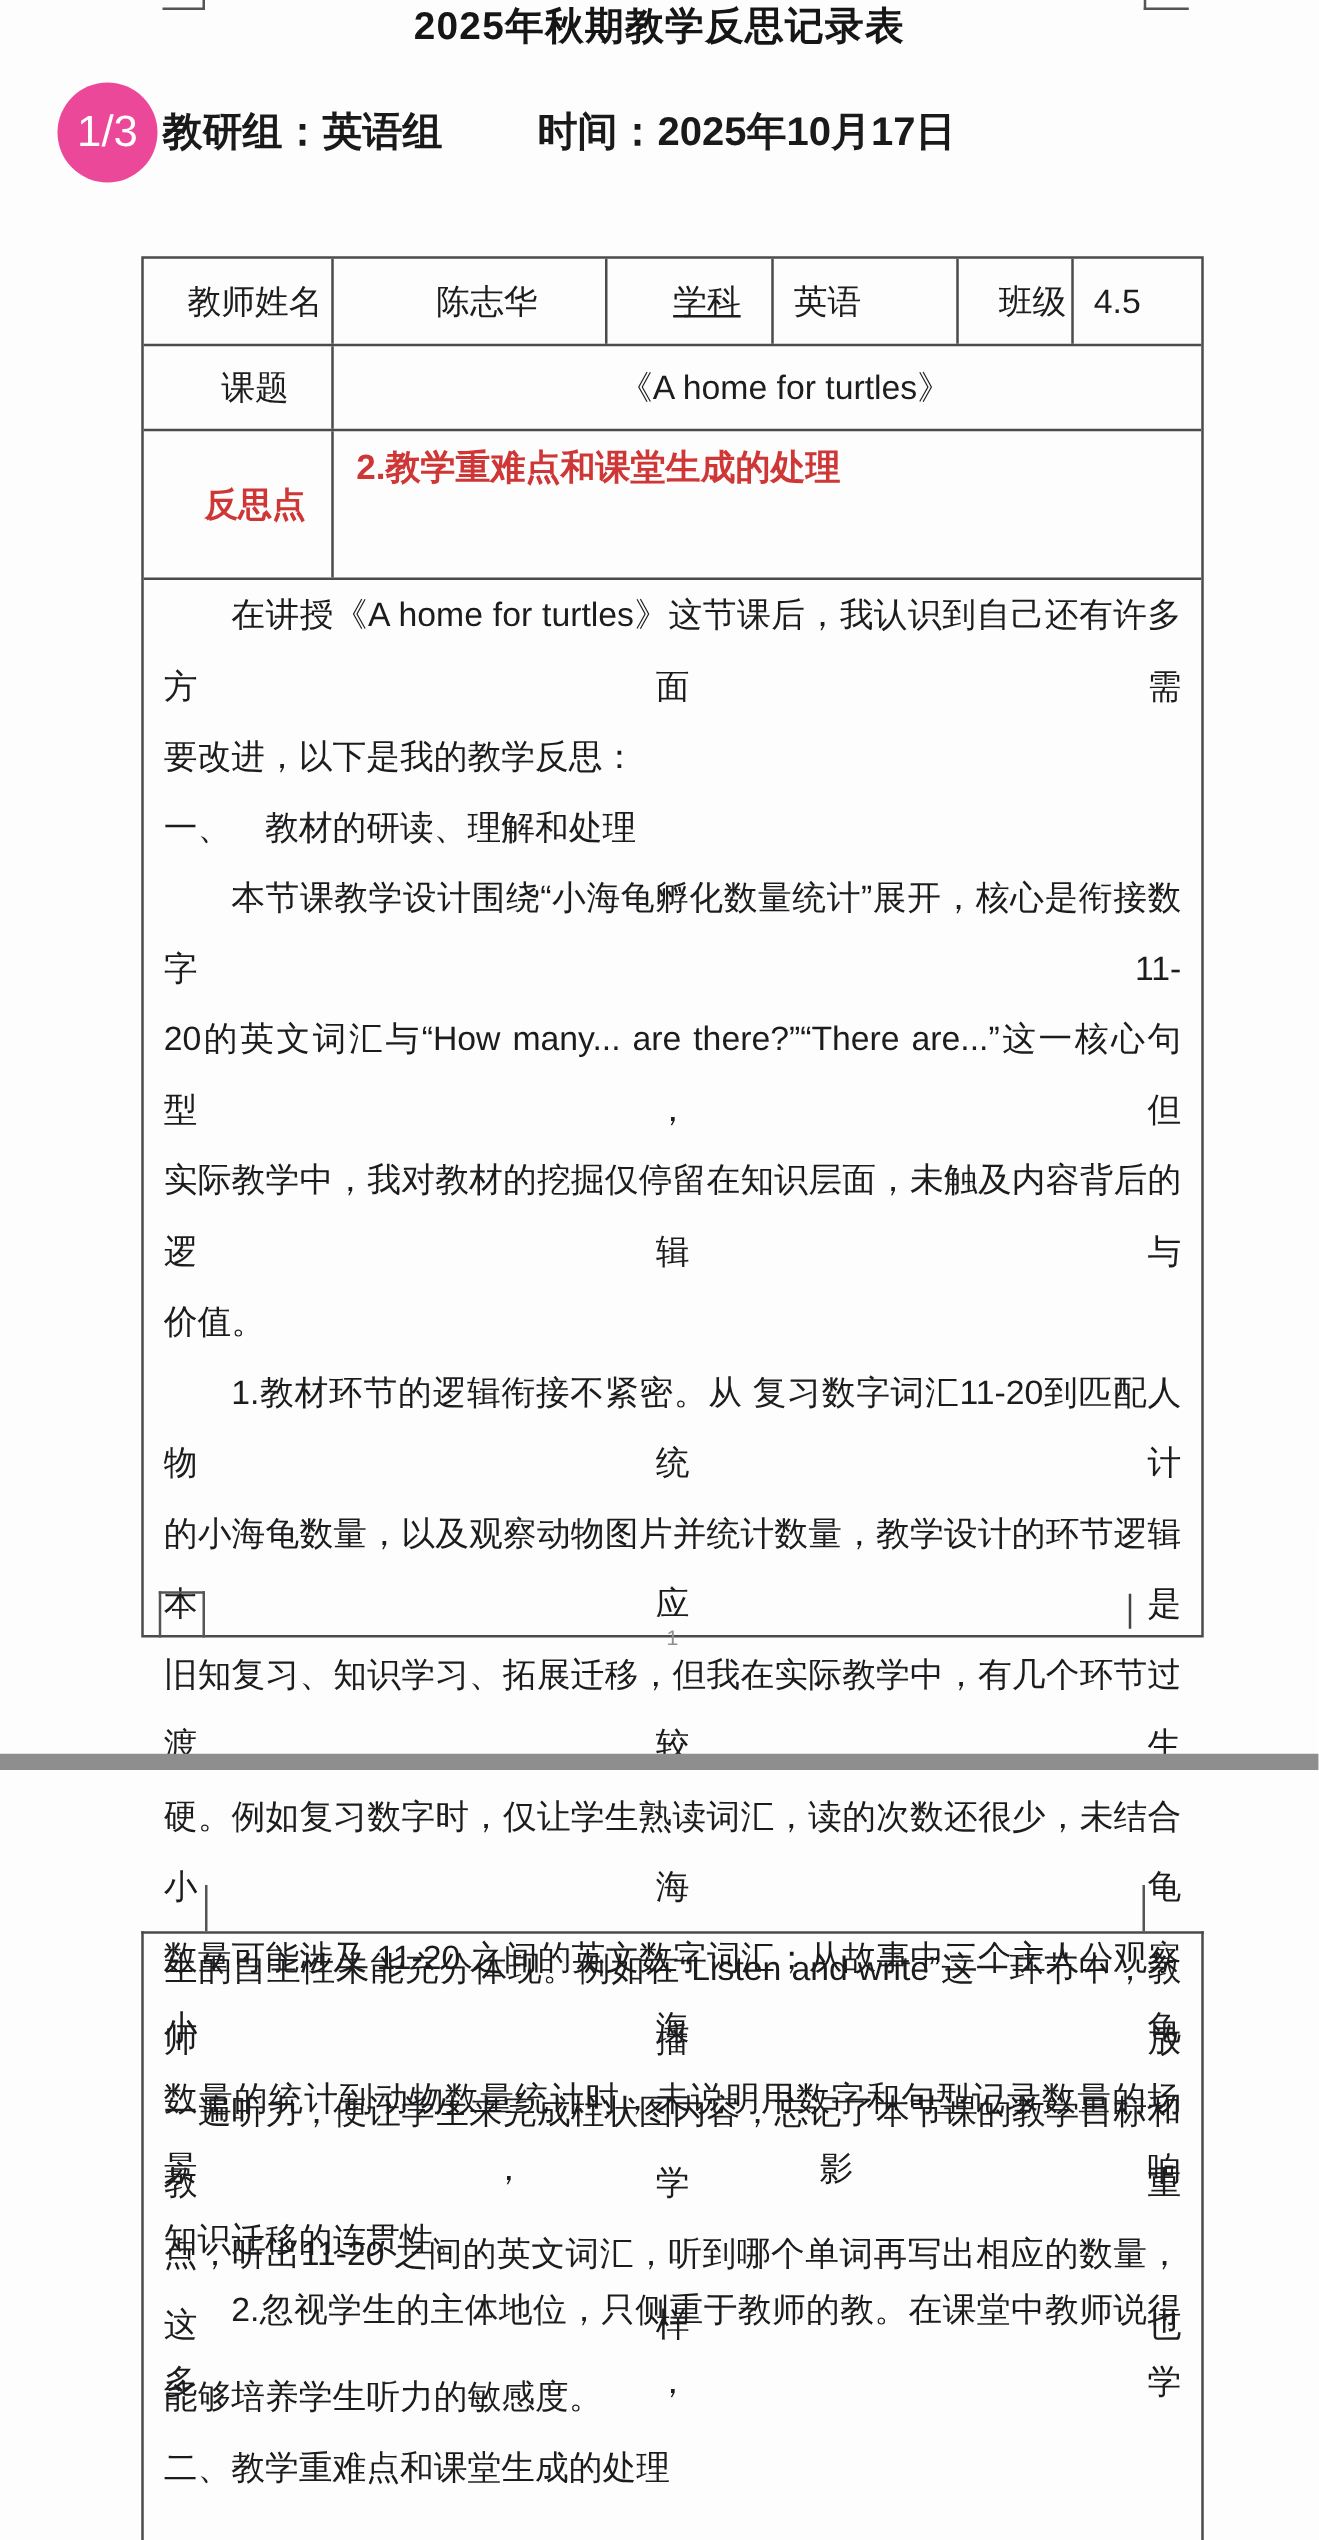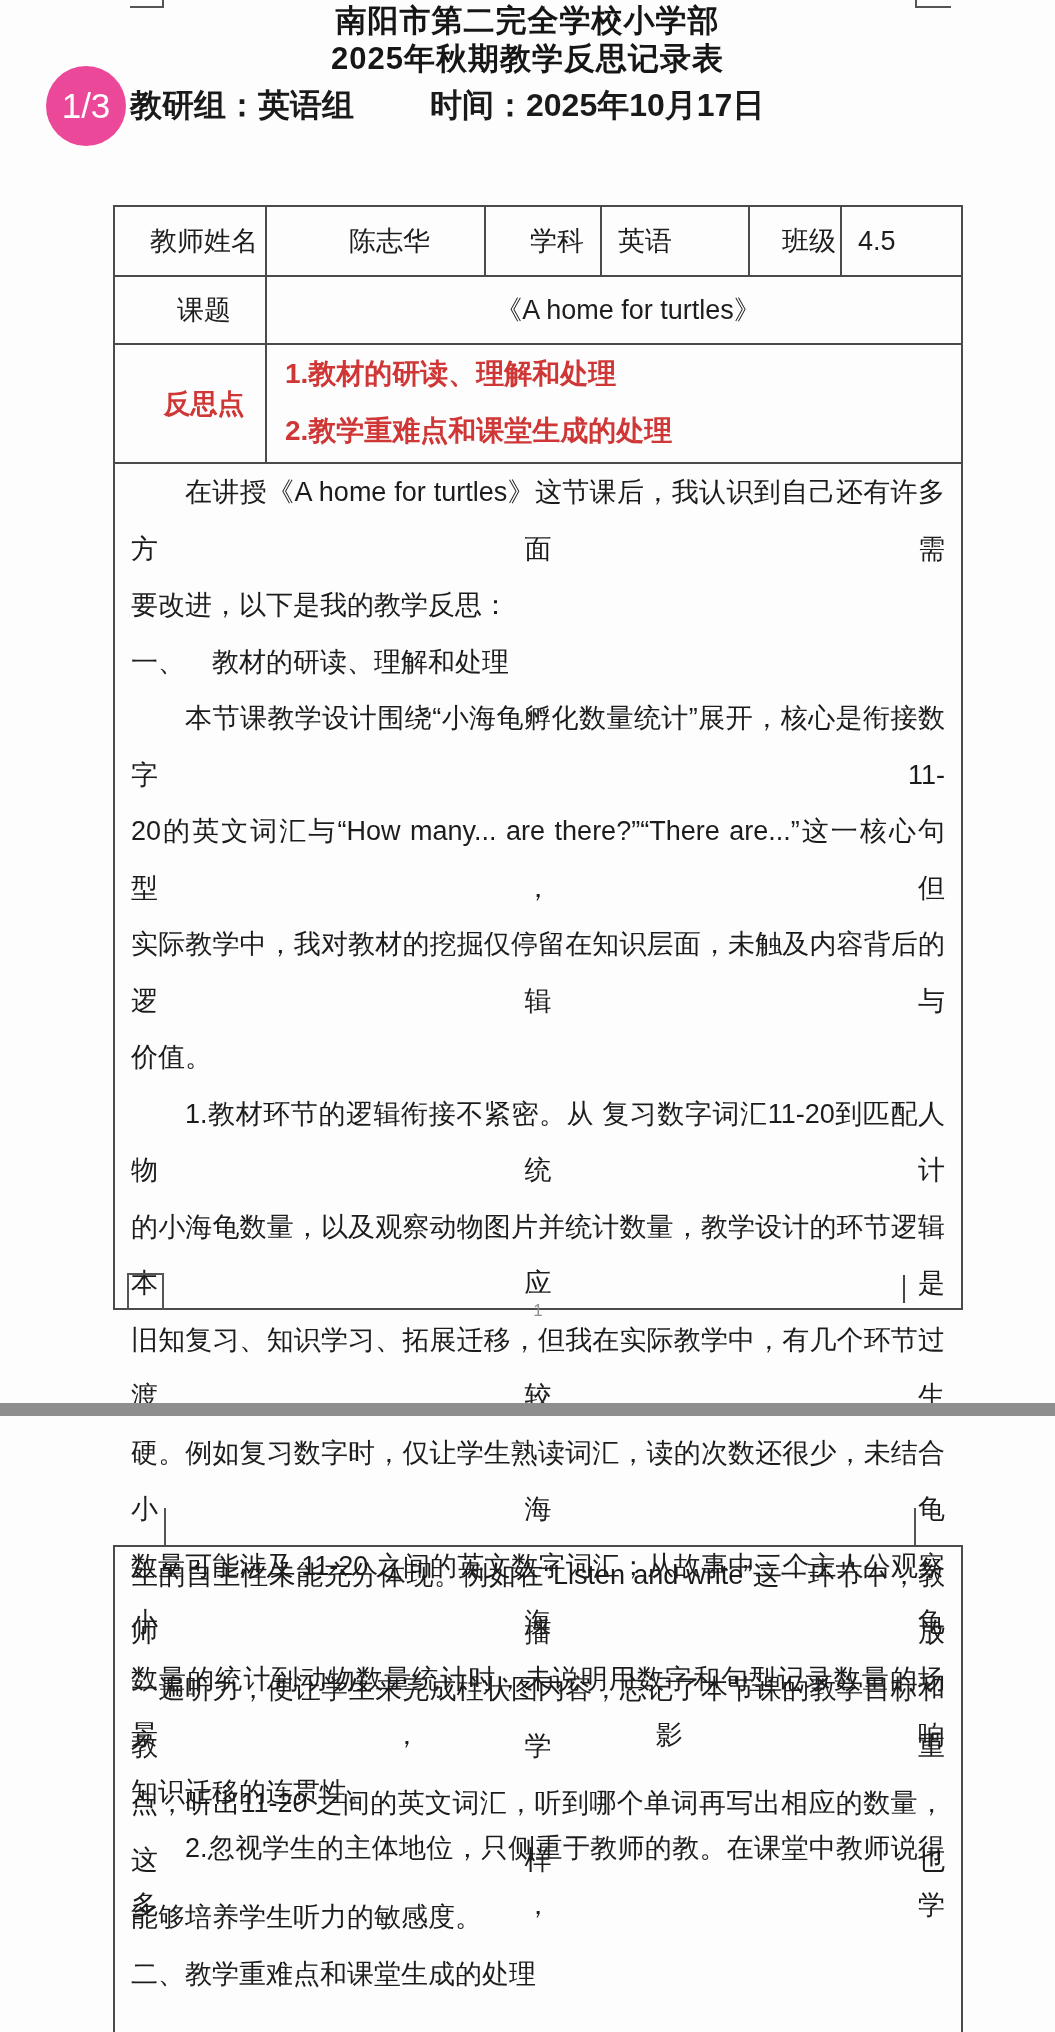--- a/index.html
+++ b/index.html
@@ -25,21 +25,21 @@
   .trow { display:flex; width:100%; border-bottom:2px solid #4b4b4b; }
   .trow.last { border-bottom:none; }
   .cell { border-right:2px solid #4b4b4b; display:flex; align-items:center;
     justify-content:center; font-size:27px; color:#1d1d1f;padding-left:28px; }
   .cell.end { border-right:none; }
   .cell.leftpad { justify-content:flex-start; padding-left:16px; }
   .r1 { height:70px; }
   .r2 { height:68px; }
   .r3 { height:119px; }
   .r4 { height:846px; border-bottom:none; display:block;border-radius:29px; }
-  .w-teacher{ width:152px; } .w-name{ width:219px; } .w-subj{ width:116px; }
+  .w-teacher{ width:152px; } .w-name{ width:219px; } .w-subj{ width:133px;text-decoration:underline; }
   .w-subjv{ width:148px; } .w-class{ width:92px; } .w-classv{ width:106px; flex:1; }
   .labelcol { width:152px; }
   .contentcol { flex:1; }
   .red { color:#cf3636; font-weight:700; }
   .points { flex:1; padding-left:18px; display:block; }
   .points > div { line-height:57px; font-size:28px; text-align:left; }
 
   .bodylines { width:100%; padding:0 16px; }
   .bodylines > div, .p2lines > div {
     font-size:27px; line-height:56.5px; color:#1c1c1e; white-space:nowrap; }
@@ -65,21 +65,20 @@
 <body>
 
 <div class="screen">
 
   <div class="mark" style="left:130px; top:6px; width:34px; height:2px;"></div>
   <div class="mark" style="left:162px; top:0; width:2px; height:8px;"></div>
   <div class="mark" style="left:915px; top:0; width:2px; height:8px;"></div>
   <div class="mark" style="left:915px; top:6px; width:36px; height:2px;"></div>
 
   <div class="titles">
-    <div>南阳市第二完全学校小学部</div>
     <div>2025年秋期教学反思记录表</div>
   </div>
 
   <div class="badge">1/3</div>
 
   <div class="meta">
     <span class="group">教研组：英语组</span>
     <span class="time">时间：2025年10月17日</span>
   </div>
 
@@ -92,21 +91,20 @@
       <div class="cell w-class">班级</div>
       <div class="cell w-classv end leftpad">4.5</div>
     </div>
     <div class="trow r2">
       <div class="cell labelcol">课题</div>
       <div class="cell contentcol end">《A home for turtles》</div>
     </div>
     <div class="trow r3">
       <div class="cell labelcol red">反思点</div>
       <div class="points red">
-          <div>1.教材的研读、理解和处理</div>
           <div>2.教学重难点和课堂生成的处理</div>
         </div>
     </div>
     <div class="trow r4 last">
       <div class="bodylines">
           <div class="indent justify">在讲授《A home for turtles》这节课后，我认识到自己还有许多方面需</div>
           <div class="plain">要改进，以下是我的教学反思：</div>
           <div class="plain">一、　教材的研读、理解和处理</div>
           <div class="indent justify">本节课教学设计围绕“小海龟孵化数量统计”展开，核心是衔接数字 11-</div>
           <div class="justify">20的英文词汇与“How many... are there?”“There are...”这一核心句型，但</div>

